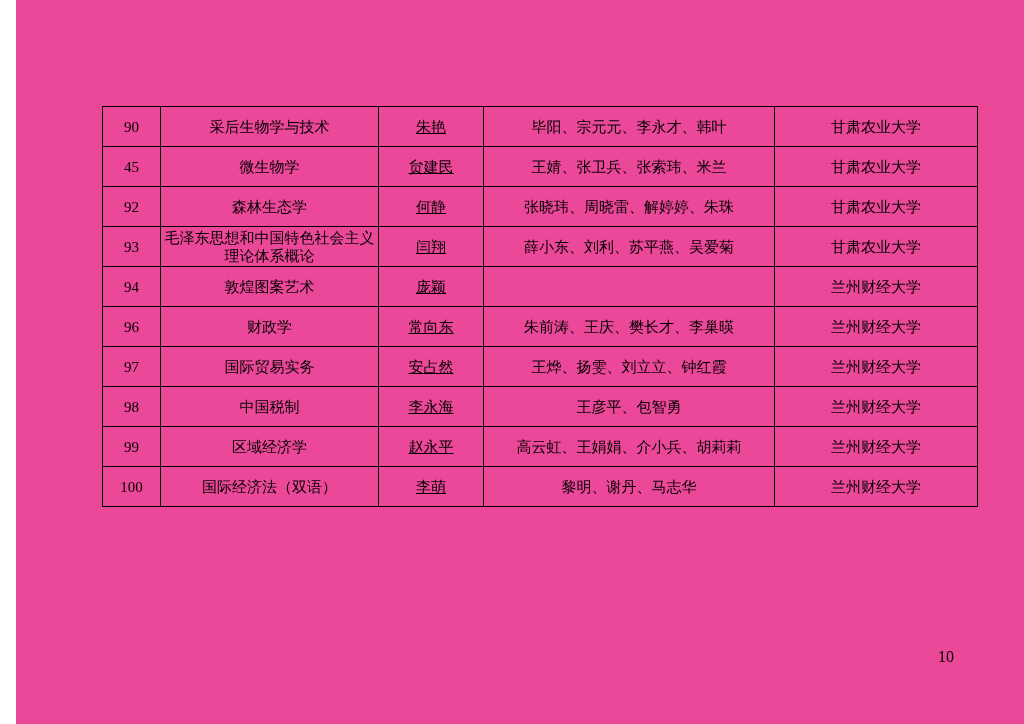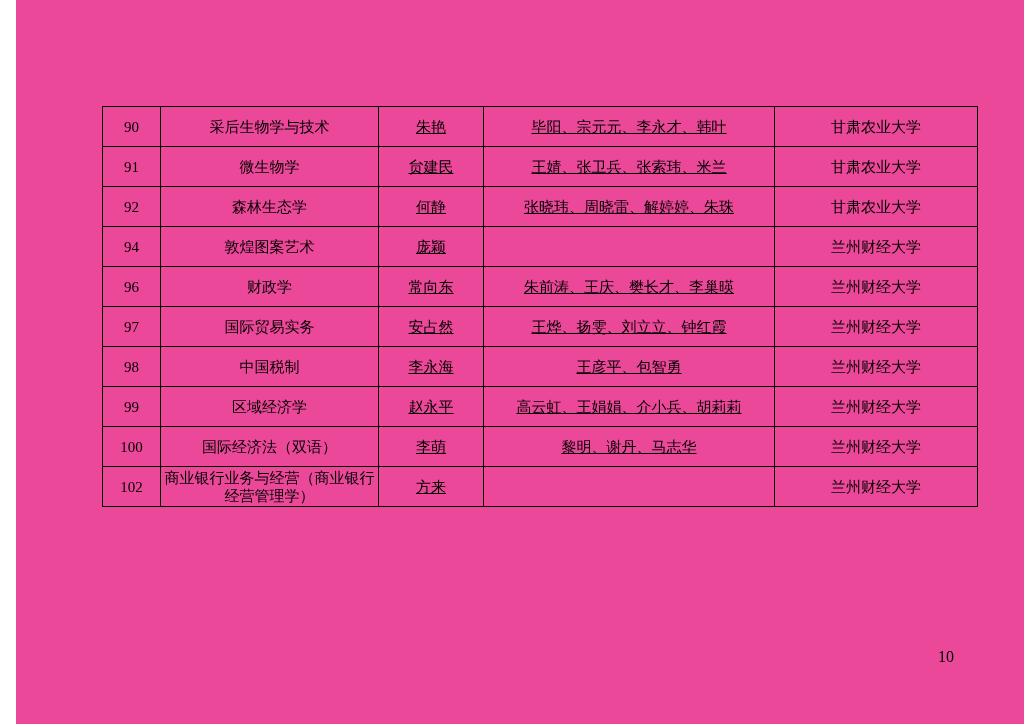--- a/index.html
+++ b/index.html
@@ -52,21 +52,20 @@
     width: 213px;
     margin-top: 21px;
   }
   td.col-leader {
     width: 100px;
     text-decoration: underline;
   }
   td.col-members {
     width: 286px;
     font-size: 14.5px;
-    text-decoration: underline;
   }
   td.col-school {
     width: 198px;
   }
   
   td.small {
     font-size: 10.5px;
     letter-spacing: 0px;
   }
   .page-number {
@@ -87,31 +86,38 @@
     <table class="course-table">
       <tbody>
           <tr>
             <td class="col-no">90</td>
             <td class="col-course">采后生物学与技术</td>
             <td class="col-leader">朱艳</td>
             <td class="col-members">毕阳、宗元元、李永才、韩叶</td>
             <td class="col-school">甘肃农业大学</td>
           </tr>
           <tr>
-            <td class="col-no">91</td>
+            <td class="col-no">45</td>
             <td class="col-course">微生物学</td>
             <td class="col-leader">贠建民</td>
             <td class="col-members">王婧、张卫兵、张索玮、米兰</td>
             <td class="col-school">甘肃农业大学</td>
           </tr>
           <tr>
             <td class="col-no">92</td>
             <td class="col-course">森林生态学</td>
             <td class="col-leader">何静</td>
             <td class="col-members">张晓玮、周晓雷、解婷婷、朱珠</td>
+            <td class="col-school">甘肃农业大学</td>
+          </tr>
+          <tr>
+            <td class="col-no">93</td>
+            <td class="col-course small">毛泽东思想和中国特色社会主义理论体系概论</td>
+            <td class="col-leader">闫翔</td>
+            <td class="col-members">薛小东、刘利、苏平燕、吴爱菊</td>
             <td class="col-school">甘肃农业大学</td>
           </tr>
           <tr>
             <td class="col-no">94</td>
             <td class="col-course">敦煌图案艺术</td>
             <td class="col-leader">庞颖</td>
             <td class="col-members"></td>
             <td class="col-school">兰州财经大学</td>
           </tr>
           <tr>
@@ -142,26 +148,19 @@
             <td class="col-members">高云虹、王娟娟、介小兵、胡莉莉</td>
             <td class="col-school">兰州财经大学</td>
           </tr>
           <tr>
             <td class="col-no">100</td>
             <td class="col-course">国际经济法（双语）</td>
             <td class="col-leader">李萌</td>
             <td class="col-members">黎明、谢丹、马志华</td>
             <td class="col-school">兰州财经大学</td>
           </tr>
-          <tr>
-            <td class="col-no">102</td>
-            <td class="col-course small">商业银行业务与经营（商业银行经营管理学）</td>
-            <td class="col-leader">方来</td>
-            <td class="col-members"></td>
-            <td class="col-school">兰州财经大学</td>
-          </tr>
         </tbody>
     </table>
   </div>
 
   <div class="page-number">10</div>
 
 </div>
 
 </body></html>

